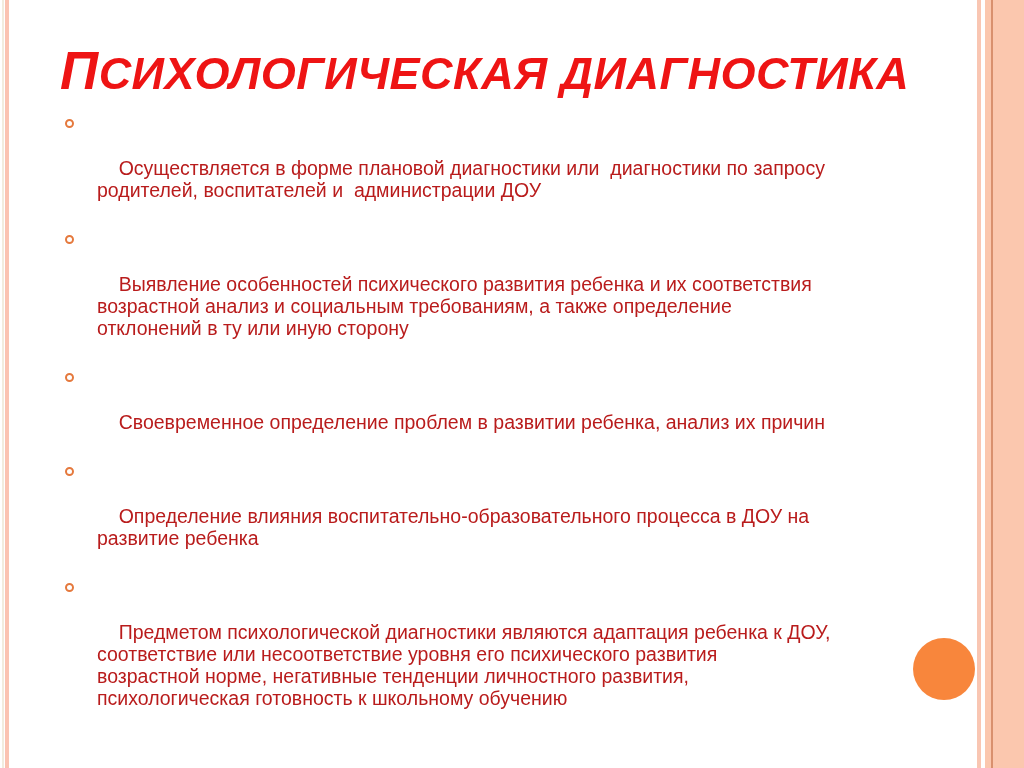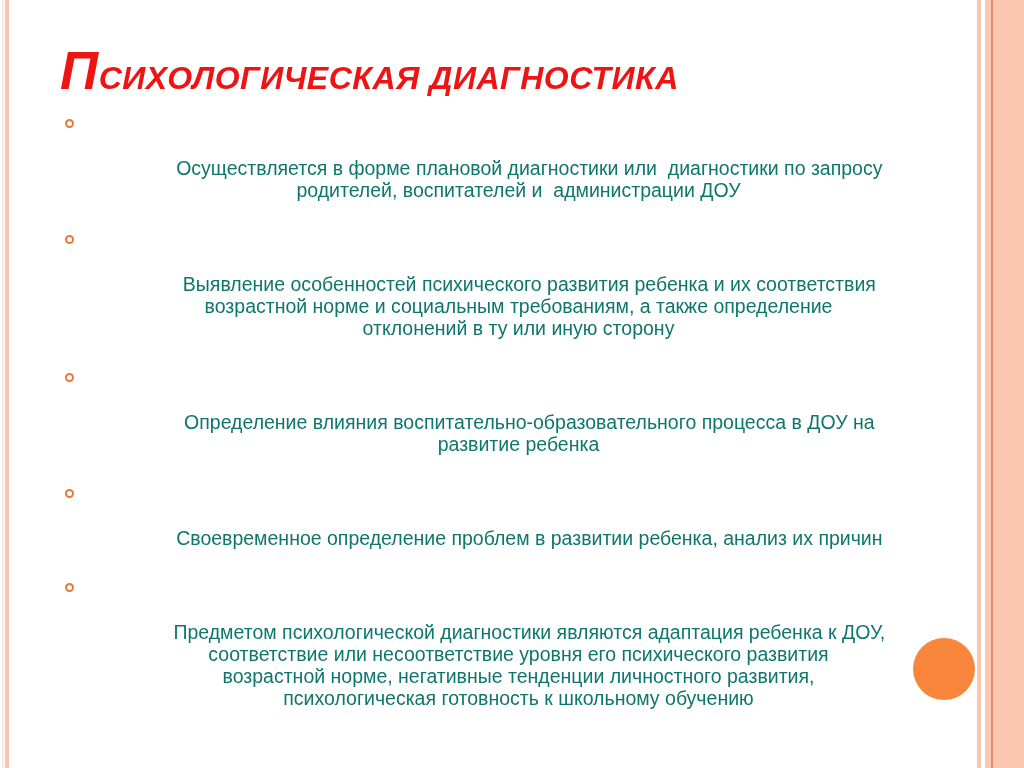--- a/index.html
+++ b/index.html
@@ -34,37 +34,36 @@
   .title {
     position: absolute;
     left: 60px; top: 44px;
     font-style: italic;
     color: #ee1414;
     white-space: nowrap;
     line-height: 1;
     letter-spacing: 0.5px;
   }
   .title .first-letter { font-size: 53px; }
-  .title .title-rest   { font-size: 32px; }
+  .title .title-rest   { font-size: 45px; }
 
   
   .content {
     position: absolute;
     left: 60px; top: 113px;
     width: 880px;
     list-style: none;
   }
   .content li {
     position: relative;
     font-size: 19.5px;
     line-height: 22px;
-    color: #0f766e;
+    color: #b91c1c;
     margin-bottom: 6px;
     white-space: pre-wrap;
-    text-align: center;
   }
   .content li.bulleted { padding-left: 37px; }
   .content li.bulleted .ring {
     position: absolute;
     left: 5px; top: 6px;
     width: 9px; height: 9px;
     border: 2px solid #e5793d;
     border-radius: 50%;
     background: transparent;
   }
@@ -85,31 +84,31 @@
 <ul class="content">
 
 <li style="" class="bulleted">
     <span class="ring"></span>
     <span class="item-text">Осуществляется в форме плановой диагностики или  диагностики по запросу
 родителей, воспитателей и  администрации ДОУ</span>
   </li>
     <li style="" class="bulleted">
     <span class="ring"></span>
     <span class="item-text">Выявление особенностей психического развития ребенка и их соответствия
-возрастной норме и социальным требованиям, а также определение
+возрастной анализ и социальным требованиям, а также определение
 отклонений в ту или иную сторону</span>
+  </li>
+    <li style="" class="bulleted">
+    <span class="ring"></span>
+    <span class="item-text">Своевременное определение проблем в развитии ребенка, анализ их причин</span>
   </li>
     <li style="" class="bulleted">
     <span class="ring"></span>
     <span class="item-text">Определение влияния воспитательно-образовательного процесса в ДОУ на
 развитие ребенка</span>
-  </li>
-    <li style="" class="bulleted">
-    <span class="ring"></span>
-    <span class="item-text">Своевременное определение проблем в развитии ребенка, анализ их причин</span>
   </li>
     <li style="" class="bulleted">
     <span class="ring"></span>
     <span class="item-text">Предметом психологической диагностики являются адаптация ребенка к ДОУ,
 соответствие или несоответствие уровня его психического развития
 возрастной норме, негативные тенденции личностного развития,
 психологическая готовность к школьному обучению</span>
   </li>
   </ul>
 

